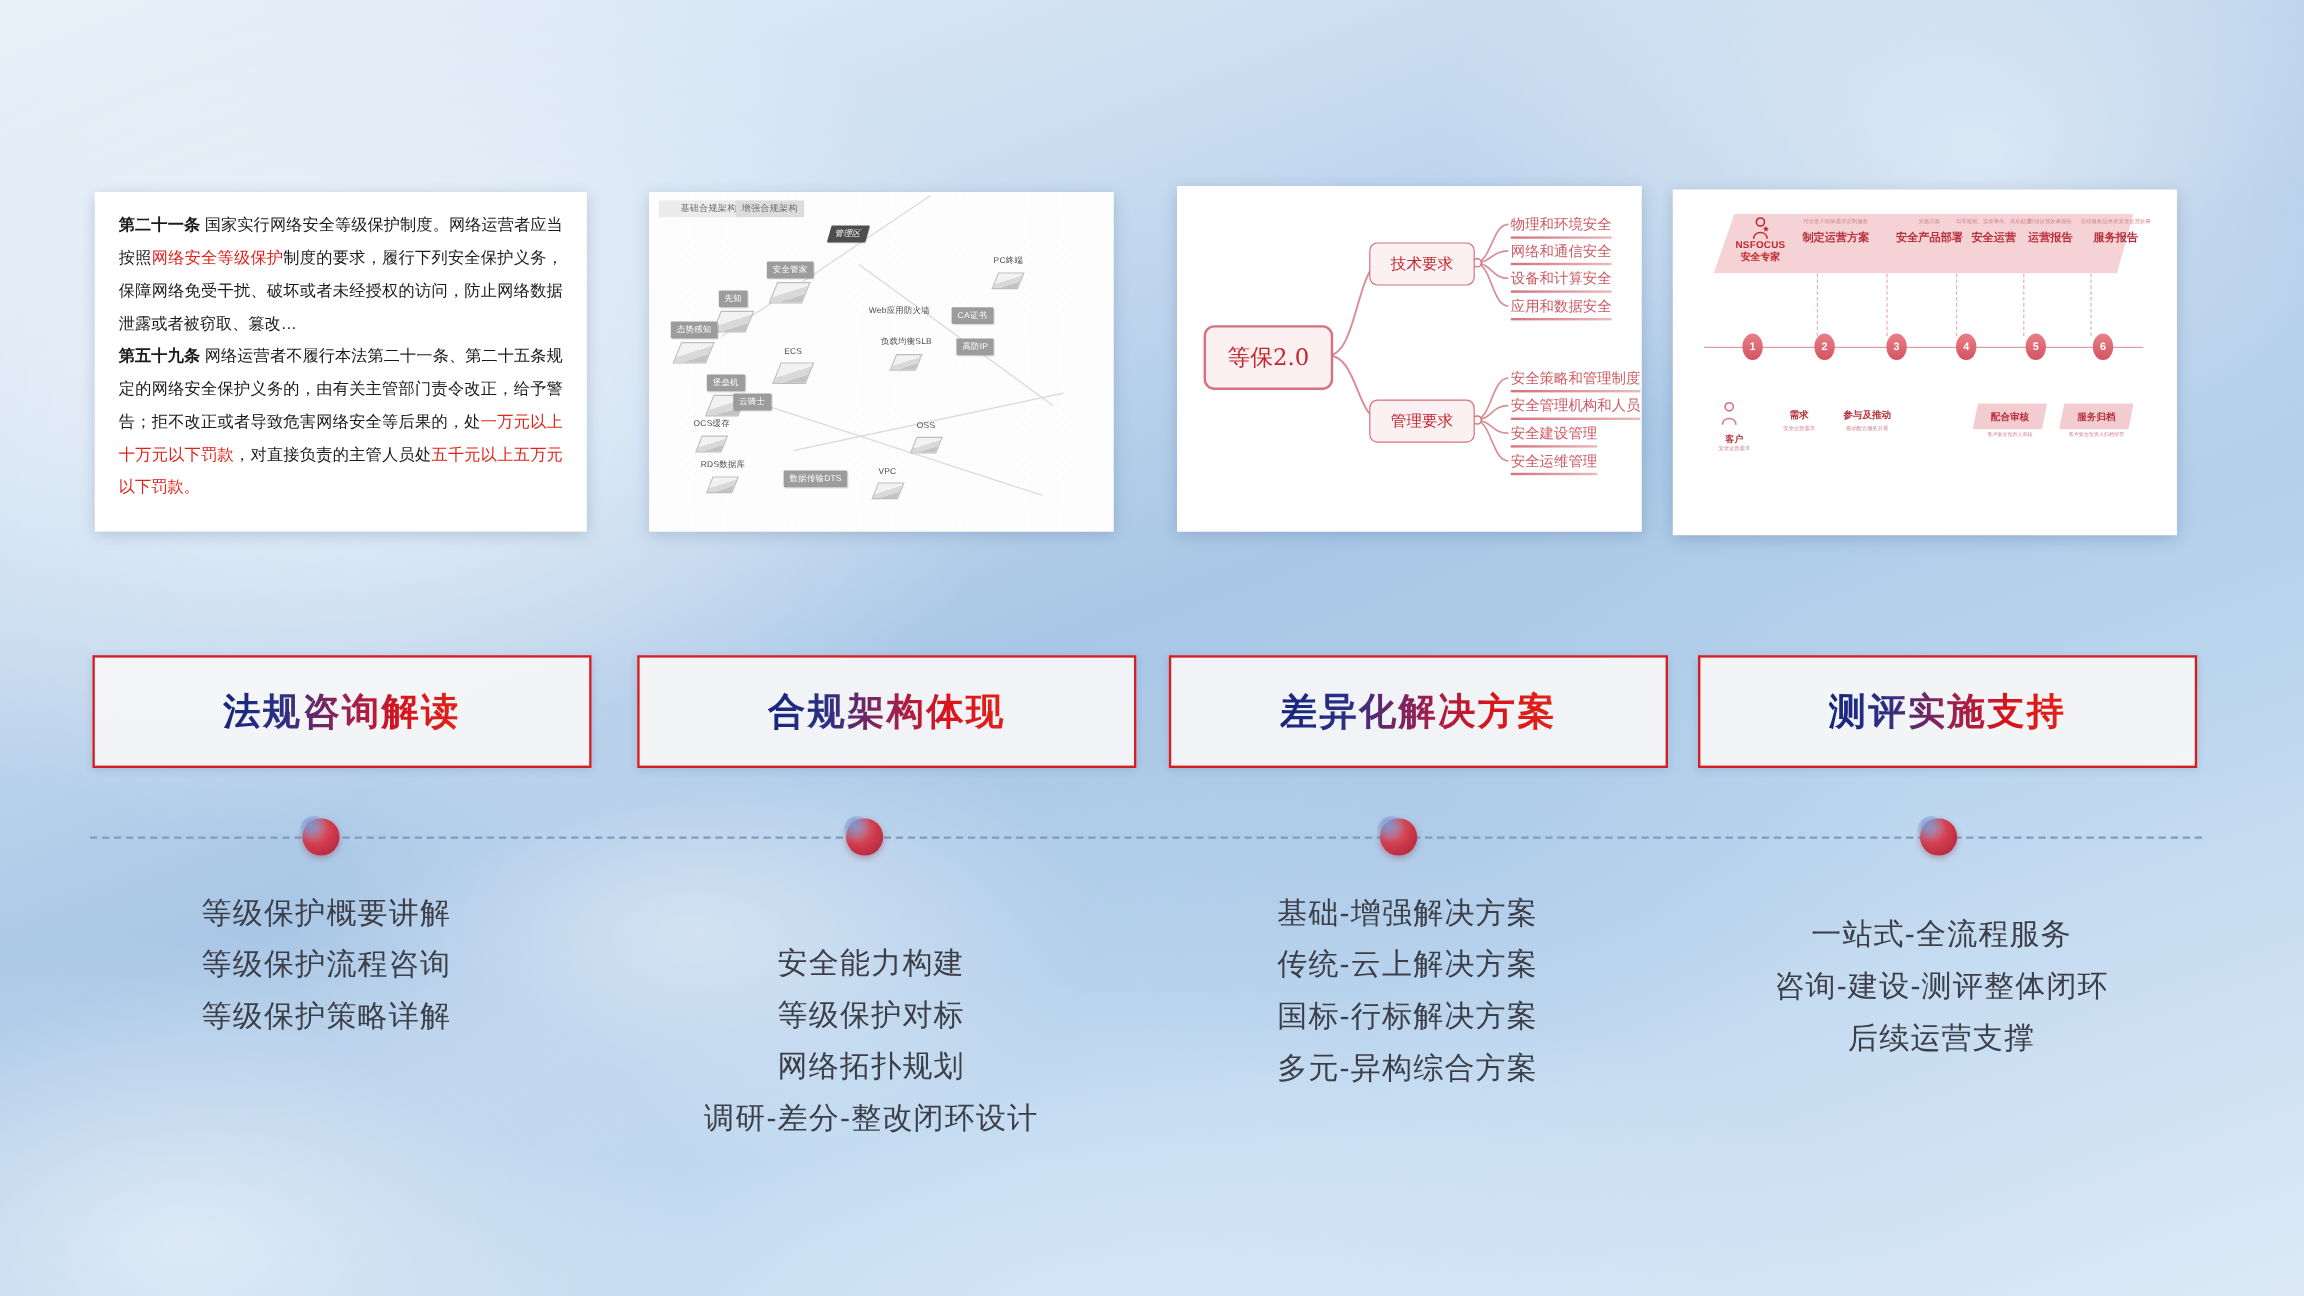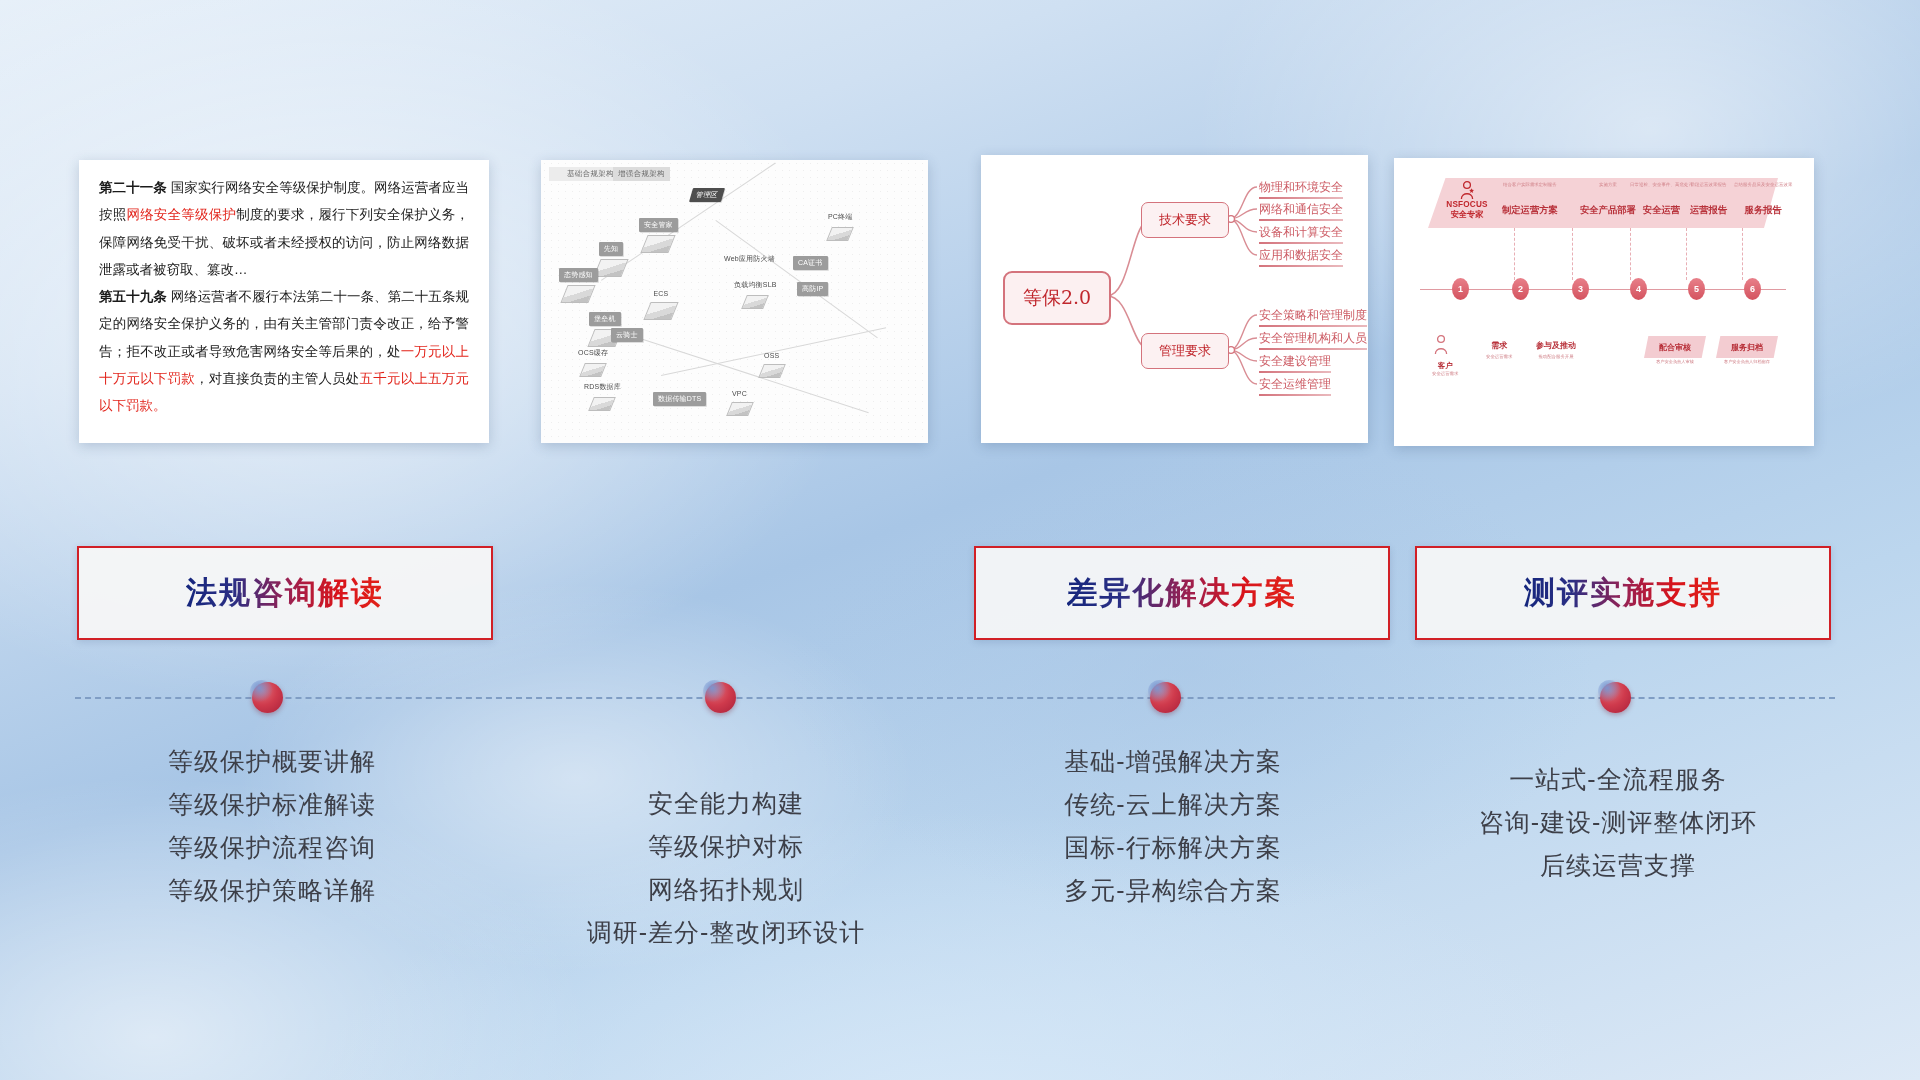--- a/index.html
+++ b/index.html
@@ -77,21 +77,21 @@
 
   
   .nsf{position:absolute;inset:0;background:#fff;}
   .nsf-banner{position:absolute;left:34px;top:20px;width:350px;height:50px;
     background:#f5d2d6;clip-path:polygon(5% 0,100% 0,96% 100%,0 100%);}
   .nsf-logo{position:absolute;left:44px;top:22px;width:58px;text-align:center;color:#c0272d;}
   .nsf-logo .nm{font-size:8.2px;font-weight:bold;letter-spacing:.2px;}
   .nsf-logo .sub{font-size:8.2px;font-weight:bold;}
   .nsf-step{position:absolute;text-align:center;color:#b8313a;}
   .nsf-step .cap{font-size:4.4px;color:#d08289;white-space:nowrap;letter-spacing:.1px;}
-  .nsf-step .lb{font-size:9.3px;font-weight:bold;margin-top:17px;white-space:nowrap;}
+  .nsf-step .lb{font-size:9.3px;font-weight:bold;margin-top:5px;white-space:nowrap;}
   .nsf-axis{position:absolute;left:26px;top:131px;width:366px;height:1.4px;background:#e09aa1;}
   .nsf-dot{position:absolute;width:17px;height:22px;border-radius:50%;
     background:linear-gradient(180deg,#e8808a,#d4535f);color:#fff;font-size:9px;
     display:flex;align-items:center;justify-content:center;font-weight:bold;top:120px;}
   .nsf-drop{position:absolute;border-left:1px dashed #e8aeb4;top:70px;height:52px;}
   .nsf-bot{position:absolute;text-align:center;color:#b8313a;}
   .nsf-bot .lb{font-size:8px;font-weight:bold;}
   .nsf-bot .cap{font-size:4.4px;color:#d08289;margin-top:3px;white-space:nowrap;}
   .nsf-tag{position:absolute;background:#f3ccd1;height:22px;
     clip-path:polygon(7% 0,100% 0,93% 100%,0 100%);
@@ -317,36 +317,38 @@
       <div class="nsf-tag" style="left:250px;top:178px;width:62px;">配合审核</div>
       <div class="nsf-tag" style="left:322px;top:178px;width:62px;">服务归档</div>
       <div style="position:absolute;left:250px;top:201px;width:62px;text-align:center;font-size:4.2px;color:#d08289;white-space:nowrap;">客户安全负责人审核</div>
       <div style="position:absolute;left:318px;top:201px;width:70px;text-align:center;font-size:4.2px;color:#d08289;white-space:nowrap;">客户安全负责人归档留存</div>
     </div>
   </div>
 
   <div class="head-box hb1">
     <span class="t">法规咨询解读</span>
   </div>
+  <div class="head-box hb2">
+    <span class="t">合规架构体现</span>
+  </div>
   <div class="head-box hb3">
     <span class="t">差异化解决方案</span>
   </div>
   <div class="head-box hb4">
     <span class="t">测评实施支持</span>
   </div>
 
   <div class="tl-line"></div>
   <div class="tl-dot td1"></div>
   <div class="tl-dot td2"></div>
   <div class="tl-dot td3"></div>
   <div class="tl-dot td4"></div>
 
   <div class="list ls1">
     <div>等级保护概要讲解</div>
-    <div>等级保护标准解读</div>
     <div>等级保护流程咨询</div>
     <div>等级保护策略详解</div>
   </div>
   <div class="list ls2">
     <div>安全能力构建</div>
     <div>等级保护对标</div>
     <div>网络拓扑规划</div>
     <div>调研-差分-整改闭环设计</div>
   </div>
   <div class="list ls3">

